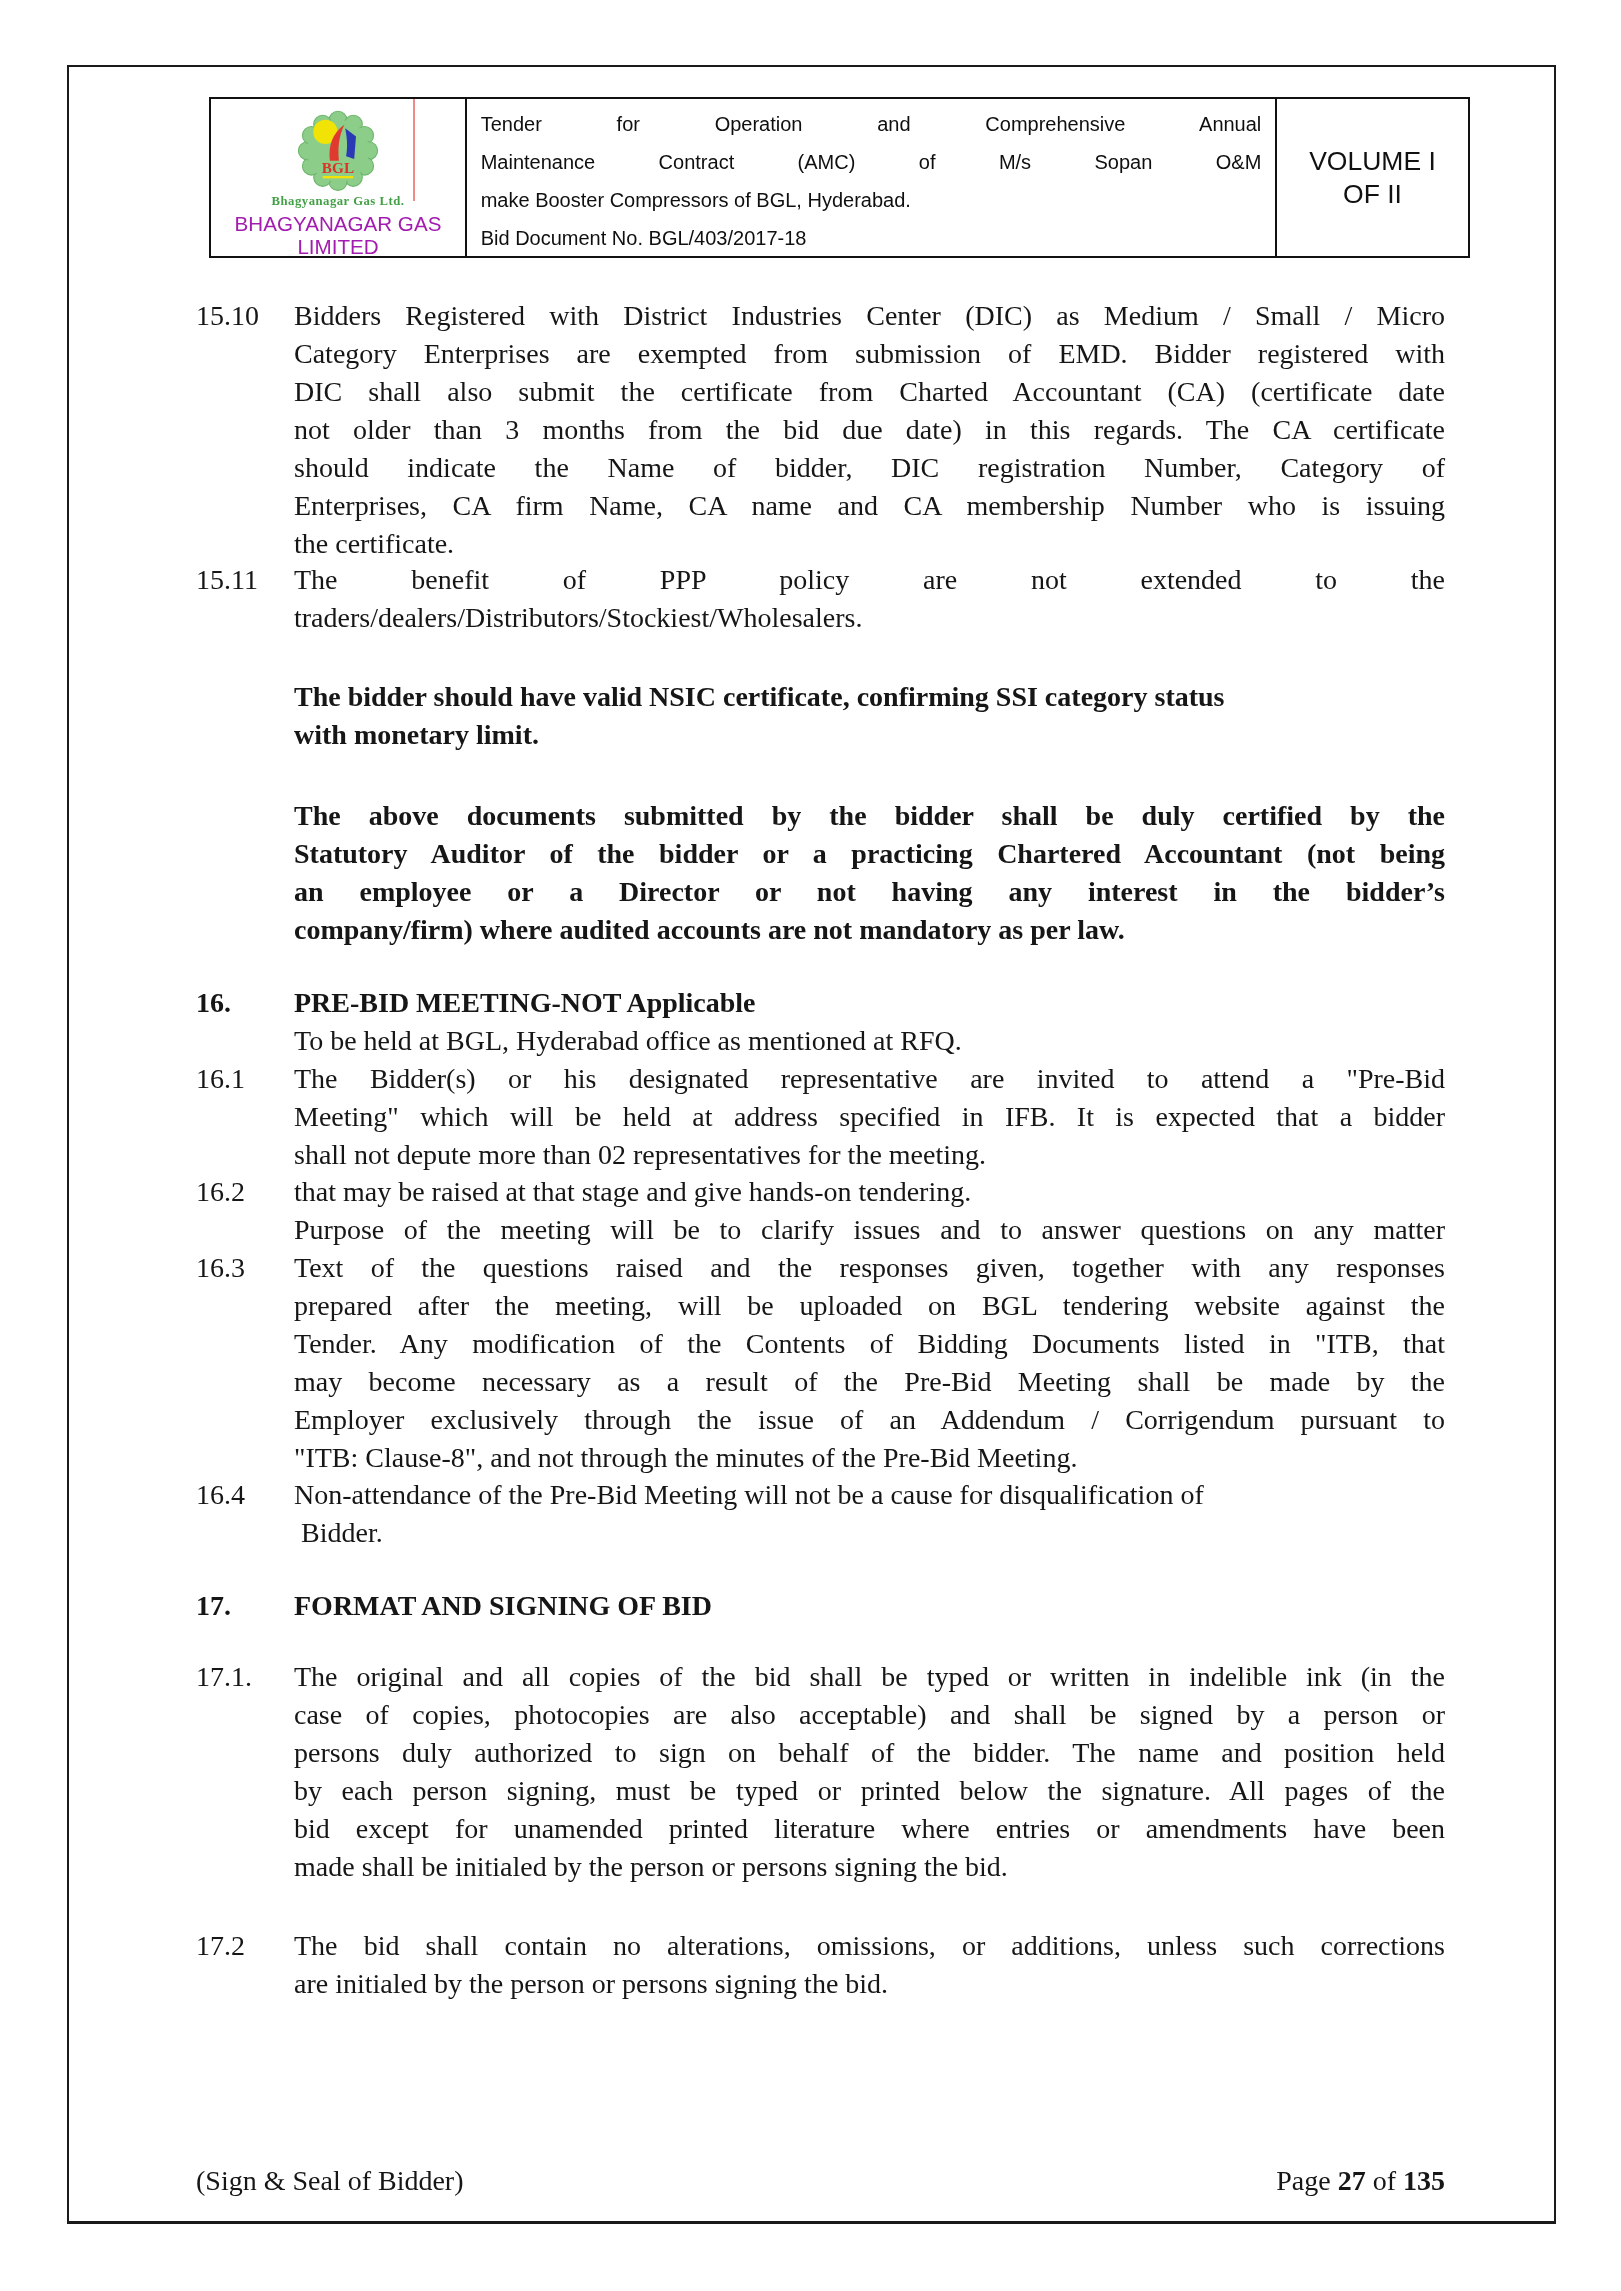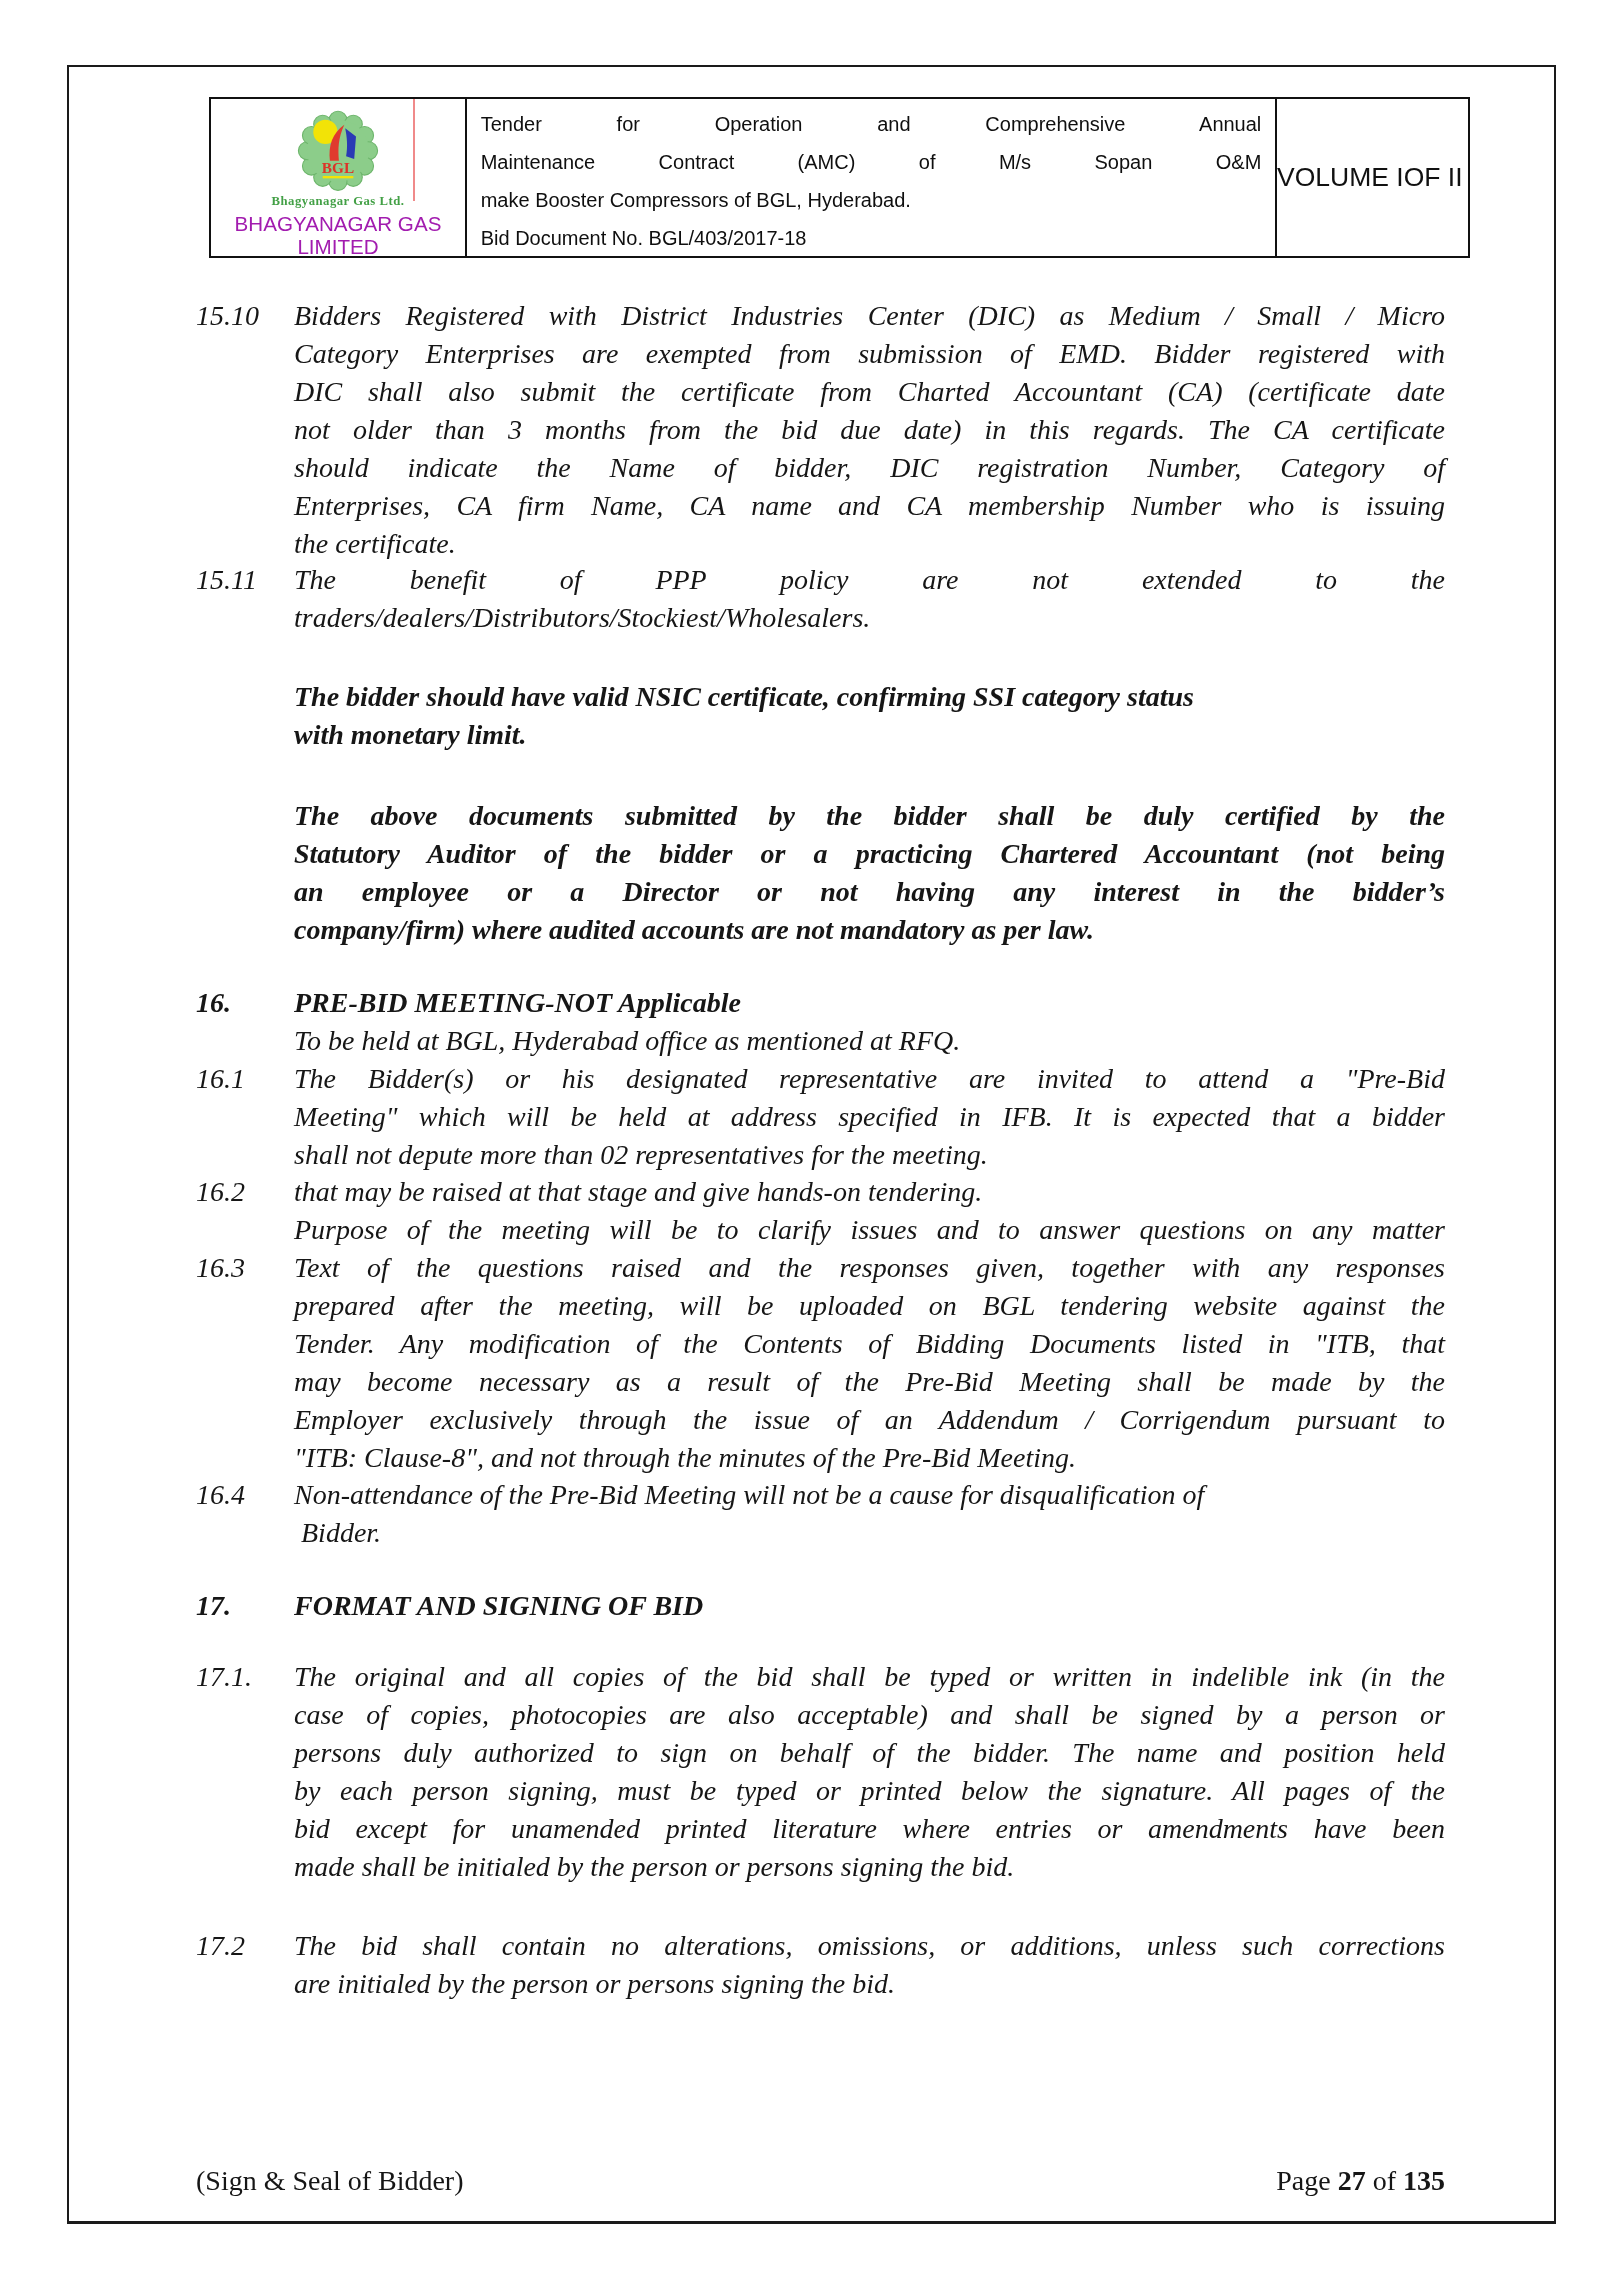--- a/index.html
+++ b/index.html
@@ -20,29 +20,29 @@
   .logo-cell{width:256px;border-right:2px solid #111;text-align:center;padding-top:4.9px;position:relative;}
   .title-cell{
     flex:1;border-right:2px solid #111;padding:5.9px 13.7px 0 13.7px;
     font-family:"Liberation Sans",sans-serif;font-size:20px;line-height:38px;color:#0f0f0f;
   }
   .title-ln{height:38px;overflow:hidden;}
   .title-ln.justify{text-align:justify;text-align-last:justify;}
   .title-ln.center{text-align:left;}
   .title-ln.left{text-align:left;}
   .volume-cell{
-    width:191px;display:flex;flex-direction:row;align-items:center;justify-content:flex-start;
+    width:191px;display:flex;flex-direction:column;align-items:center;justify-content:center;
     font-family:"Liberation Sans",sans-serif;font-size:26.5px;line-height:33px;color:#111;border-radius:25px;
   }
   .red-line{position:absolute;left:413px;top:99px;width:2px;height:102px;background:#f08a8a;}
   .logo-sub{font-size:12.7px;font-weight:bold;color:#43a046;line-height:14.7px;margin-top:-3.9px;letter-spacing:0.5px;}
   .company{font-family:"Liberation Sans",sans-serif;font-size:20.6px;line-height:23.5px;color:#a21caf;margin-top:2.9px;}
   
   #content{position:absolute;left:196px;top:0;width:1249px;font-size:28px;line-height:38px;}
-  .block{position:absolute;left:0;width:100%;font-style:italic;}
+  .block{position:absolute;left:0;width:100%;}
   .num{position:absolute;left:0;top:0;}
   .lines{margin-left:98px;}
   .ln{min-height:38px;}
   .ln.j{text-align:justify;text-align-last:justify;}
   .b{font-weight:bold;}
   
   .footer{position:absolute;top:2162px;font-size:28px;line-height:37px;color:#161616;}
   .f-left{left:196px;}
   .f-right{right:176px;text-align:right;}
 </style>

